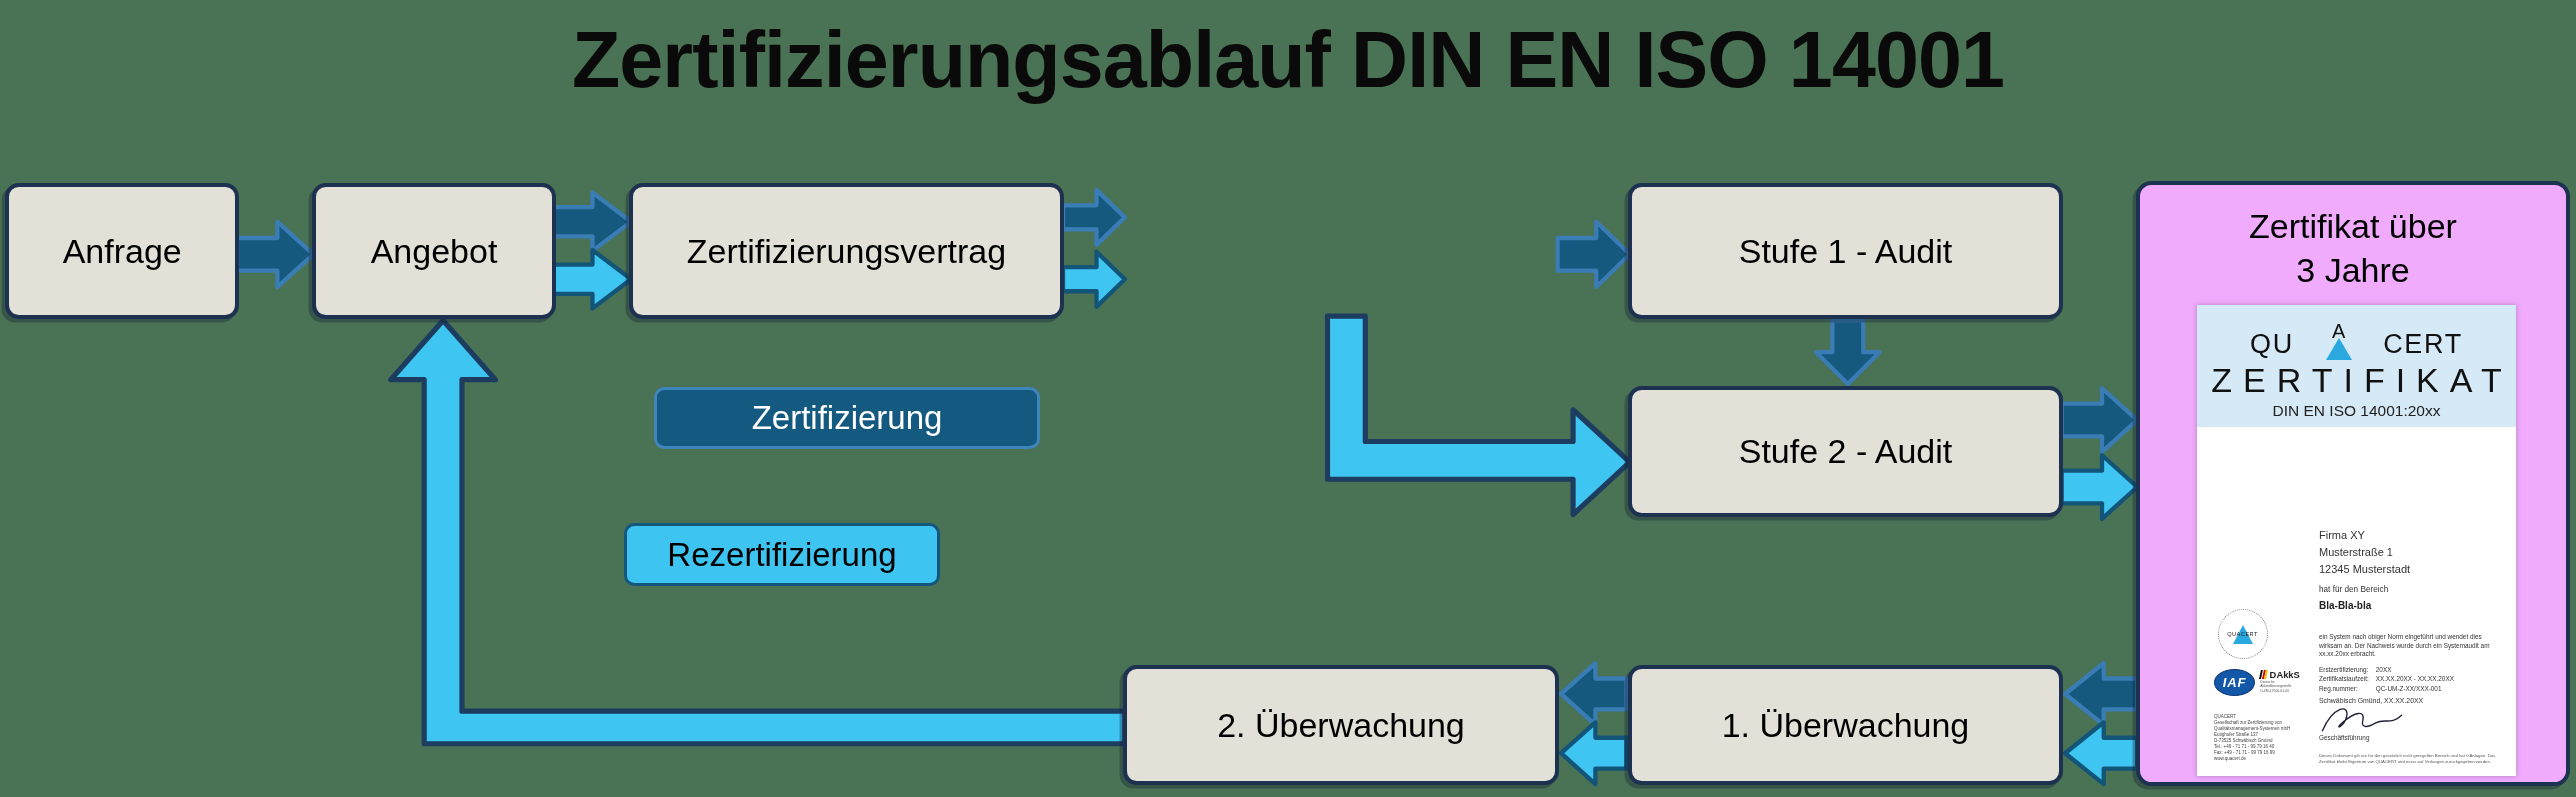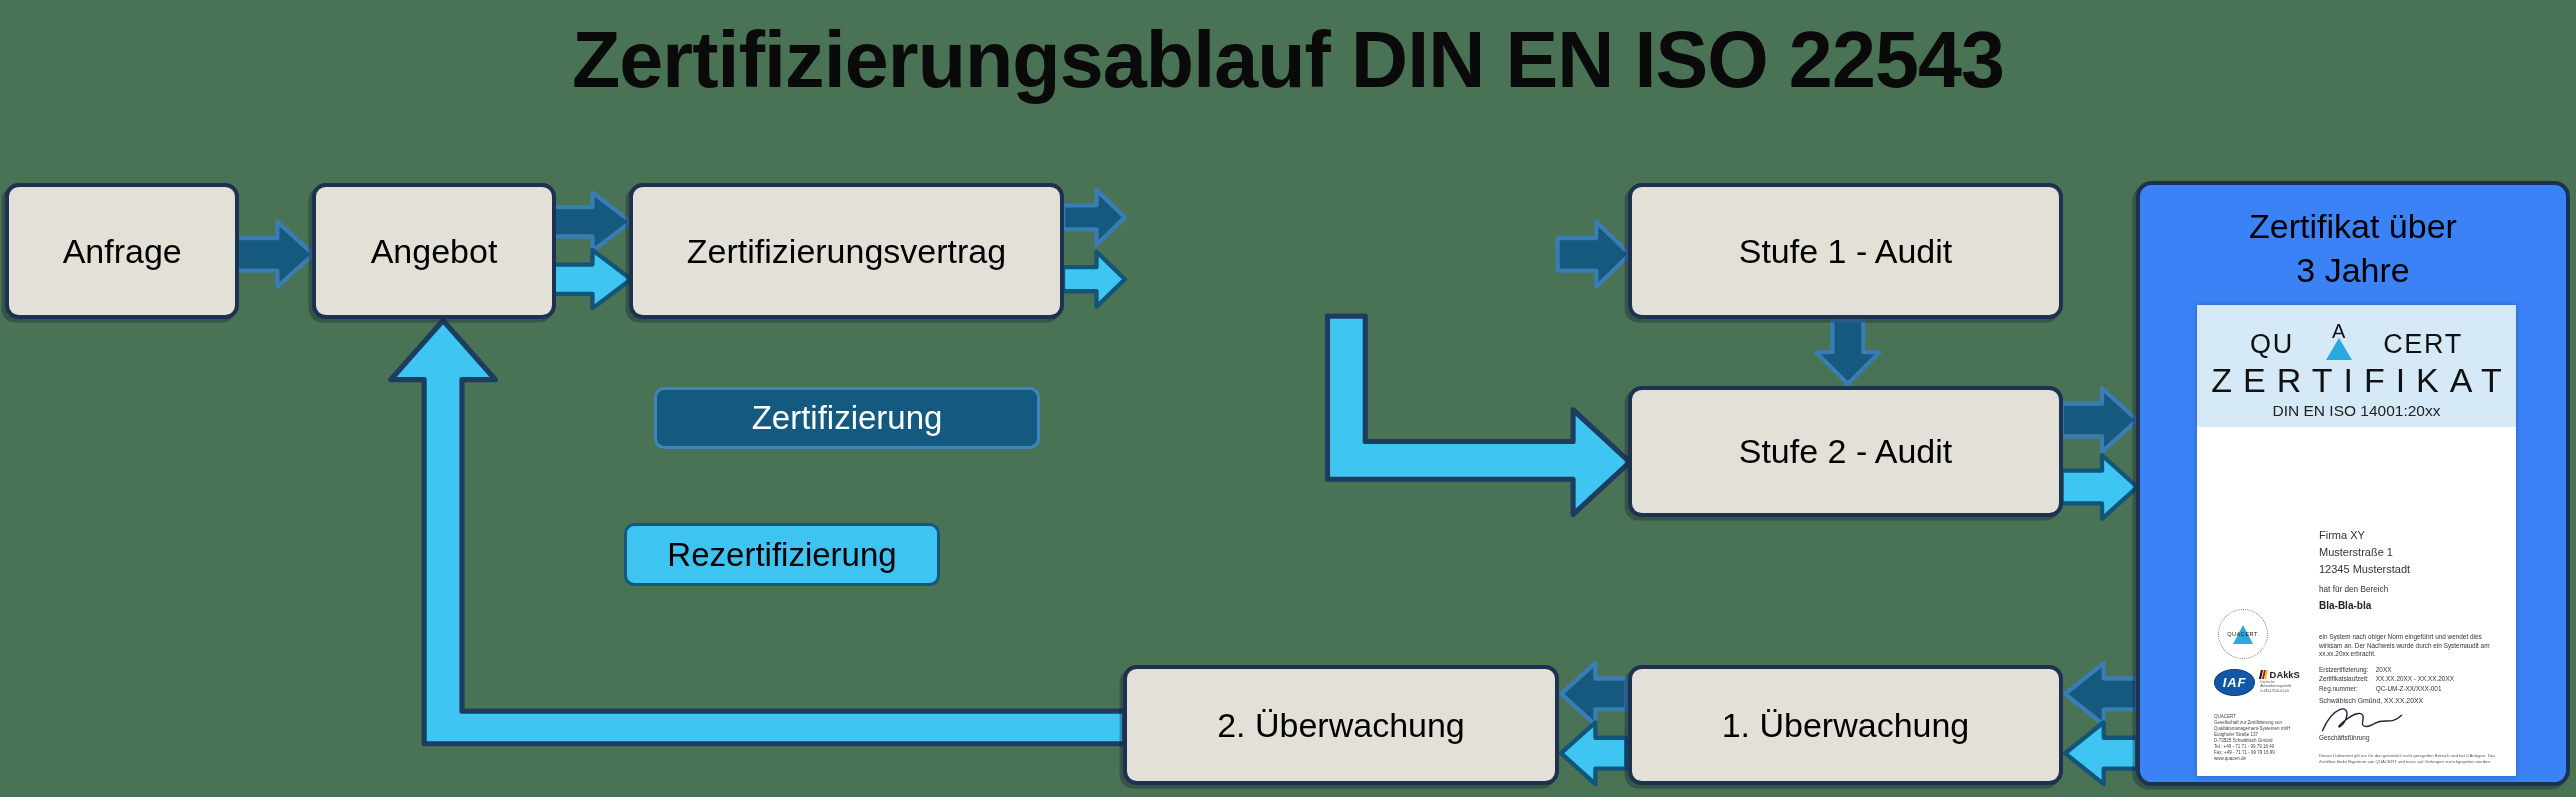--- a/index.html
+++ b/index.html
@@ -9,21 +9,21 @@
          font-size:79px;font-weight:600;letter-spacing:-0.9px;color:#0a0a0a;}
   svg.arrows{position:absolute;left:0;top:0;z-index:1;}
   .box{position:absolute;z-index:2;box-sizing:border-box;background:#E3E0D8;
        border:4.3px solid #1D3150;border-radius:13.7px;display:flex;align-items:center;
        justify-content:center;font-size:34px;color:#000;
        box-shadow:-3.4px 3.4px 0 rgba(16,28,53,0.35);}
   .legend{position:absolute;z-index:2;box-sizing:border-box;border-radius:10.3px;
           display:flex;align-items:center;justify-content:center;font-size:33px;}
   .legend.dark{background:#14597F;border:3.4px solid #3E85BC;color:#ffffff;}
   .legend.light{background:#3EC4F0;border:3.4px solid #14587E;color:#000000;}
-  .panel{position:absolute;z-index:2;box-sizing:border-box;background:#3b82f6;
+  .panel{position:absolute;z-index:2;box-sizing:border-box;background:#f0abfc;
          border:4.3px solid #1D3150;border-radius:15.5px;box-shadow:-3.4px 3.4px 0 rgba(16,28,53,0.35);}
   .panel-title{position:absolute;top:19px;left:0;width:100%;text-align:center;
                font-size:34px;line-height:1.3;color:#000;}
   .doc{position:absolute;left:57px;top:120px;width:319px;height:471px;background:#ffffff;
        box-shadow:0 0 5.2px rgba(0,0,0,0.25);}
   .doc-band{position:absolute;left:0;top:0;width:100%;height:122px;background:#D5E9F7;
             display:flex;flex-direction:column;align-items:center;}
   .logo-row{display:flex;align-items:flex-end;margin-top:5.2px;height:50px;color:#111;gap:29px;}
   .logo-row .qc-txt{font-size:27px;letter-spacing:1.7px;}
   .logo-mid{display:flex;flex-direction:column;align-items:center;margin:0 2.6px;}
@@ -62,21 +62,21 @@
   .sig{position:absolute;left:122px;top:276px;}
   .sig-label{position:absolute;left:122px;top:307px;font-size:6.4px;color:#333;}
   .issuer{position:absolute;left:17px;top:287px;font-size:4.5px;line-height:1.32;color:#444;}
   .legal{position:absolute;left:122px;top:326px;width:182px;font-size:4.3px;line-height:1.3;color:#555;}
 </style>
 </head>
 <body>
 
 <div class="canvas">
 
-  <div class="title">Zertifizierungsablauf DIN EN ISO 22543</div>
+  <div class="title">Zertifizierungsablauf DIN EN ISO 14001</div>
 
   <svg class="arrows" width="2576" height="798" viewBox="0 0 3000 929">
     <g stroke-linejoin="round">
 
       <path d="M1310,828 L538,828 L538,442 L577,442 L516,373 L455,442 L494,442 L494,866 L1310,866 Z" fill="#3EC5F1" stroke="#1D3D60" stroke-width="6"></path>
 
       <path d="M1546,368 L1590,368 L1590,514 L1832,514 L1832,477 L1898,538 L1832,599 L1832,558 L1546,558 Z" fill="#3EC5F1" stroke="#1D3D60" stroke-width="6"></path>
 
       <path d="M276,277 L323,277 L323,258 L365,296 L323,334 L323,315 L276,315 Z" fill="#15597F" stroke="#3A7CB4" stroke-width="5"></path>
 

